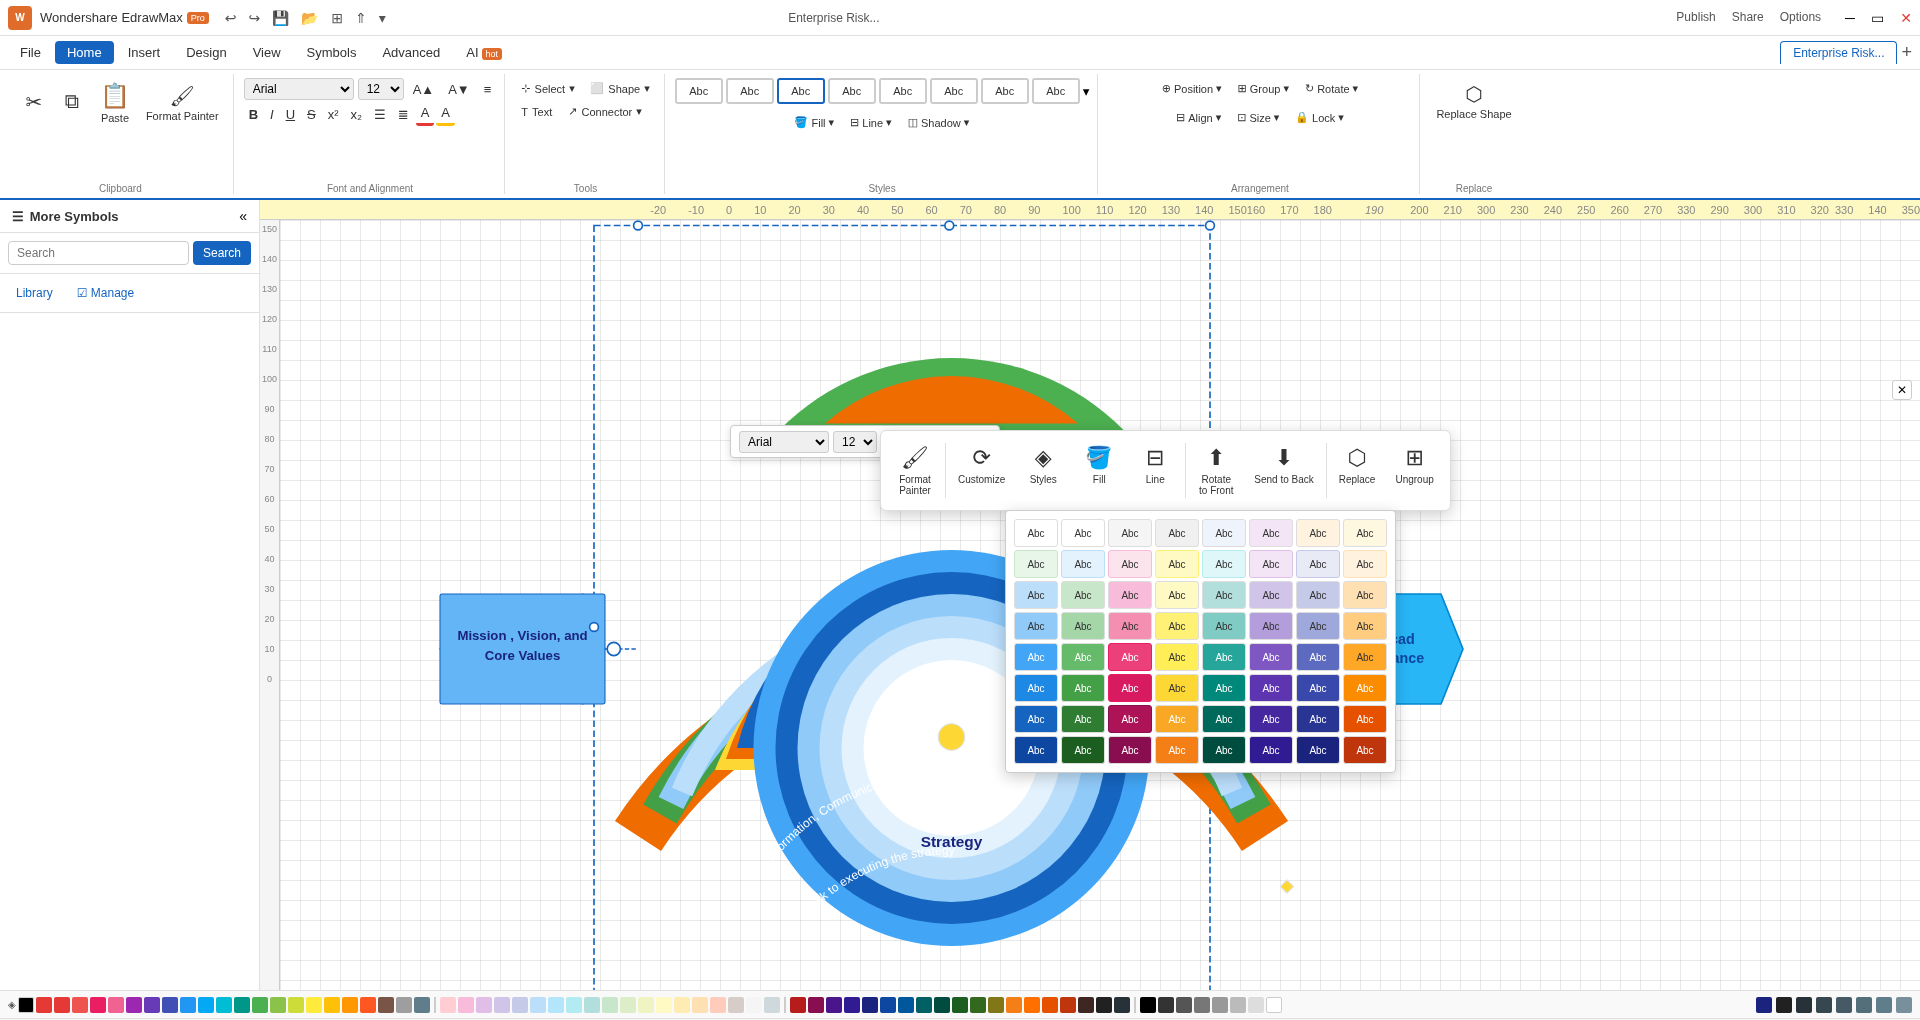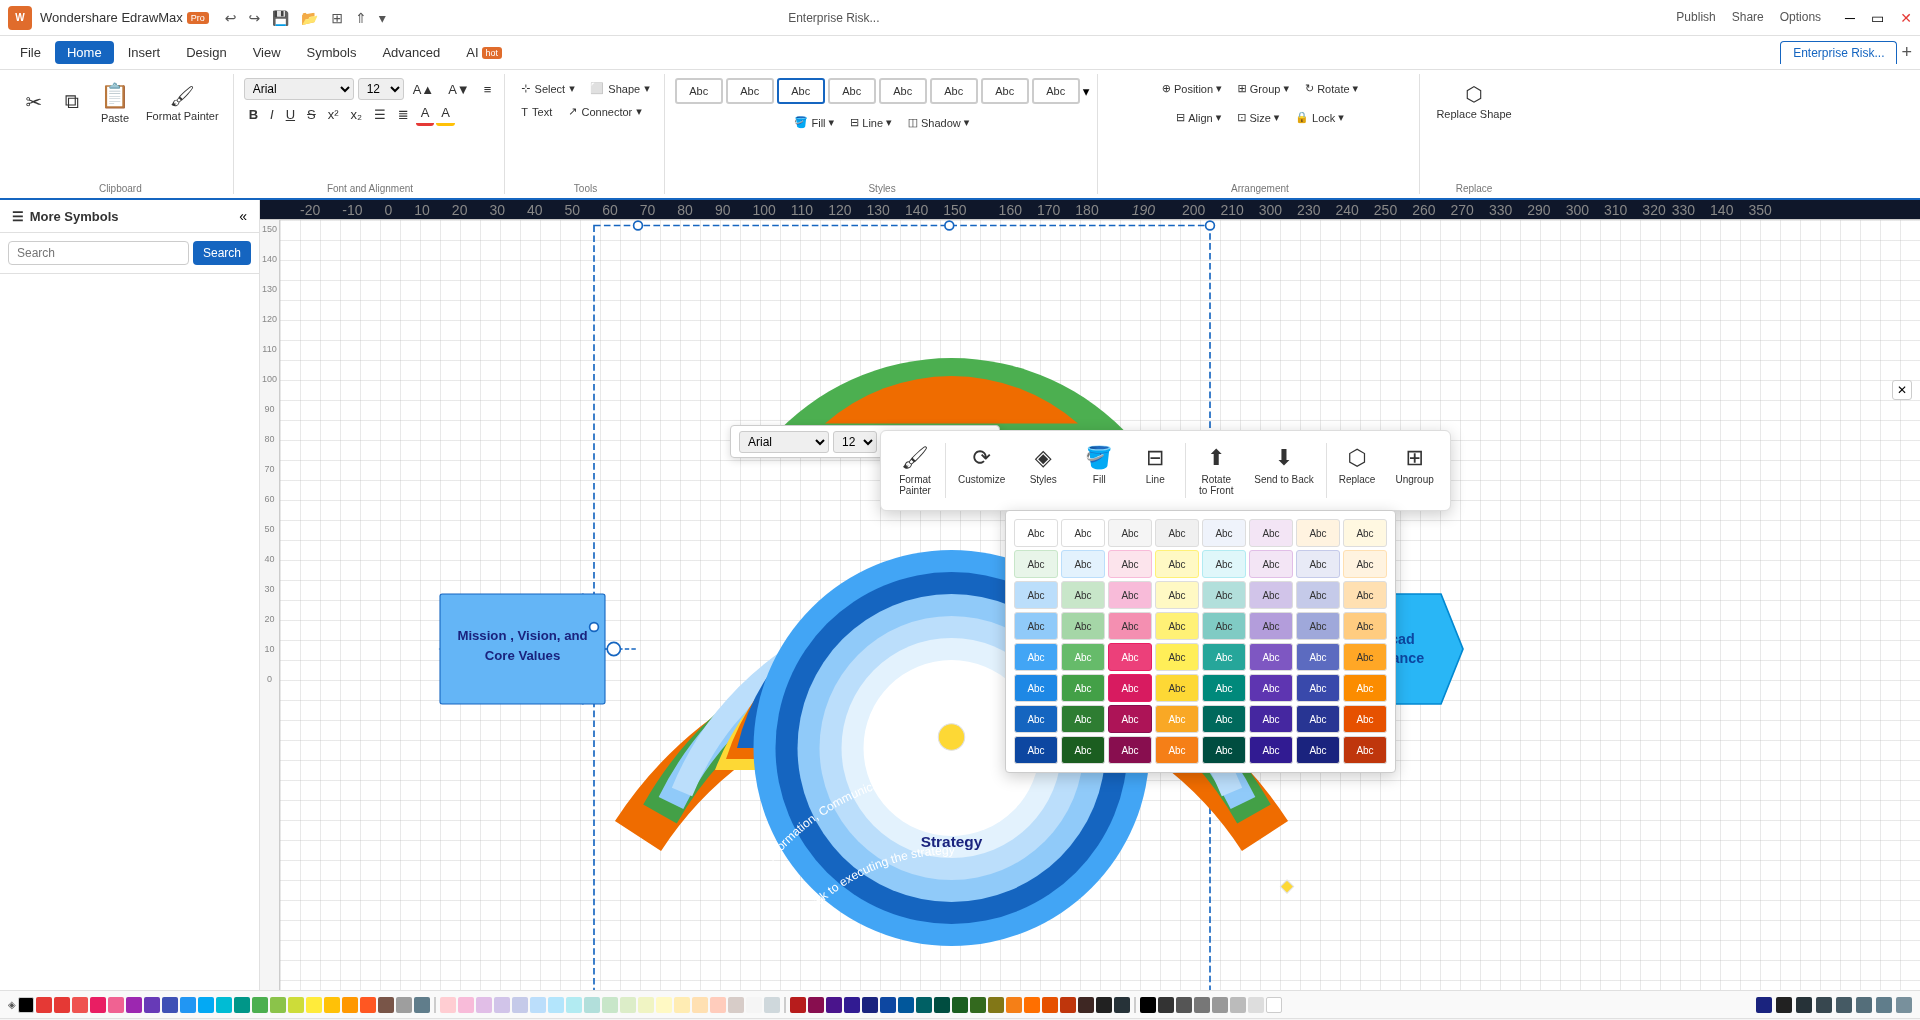--- a/index.html
+++ b/index.html
@@ -170,28 +170,29 @@
 
     
     #canvas-area {
       flex: 1;
       background: #e8e8e8;
       position: relative;
       overflow: hidden;
     }
     #ruler-top {
       height: 20px;
-      background: #0f172a;
+      background: #fef9c3;
       border-bottom: 1px solid #ccc;
       display: flex;
       align-items: center;
       padding-left: 20px;
-      font-size: 14px;
+      font-size: 11px;
       color: #888;
       overflow: hidden;
+      justify-content: flex-end;
     }
     #ruler-left {
       width: 20px;
       background: #f5f5f5;
       border-right: 1px solid #ccc;
       position: absolute;
       top: 20px;
       left: 0;
       bottom: 0;
     }
@@ -364,21 +365,21 @@
 </div>
 
 <div id="menubar">
   <div class="menu-item">File</div>
   <div class="menu-item active">Home</div>
   <div class="menu-item">Insert</div>
   <div class="menu-item">Design</div>
   <div class="menu-item">View</div>
   <div class="menu-item">Symbols</div>
   <div class="menu-item">Advanced</div>
-  <div class="menu-item" style="display:flex;align-items:center;gap:3px;">
+  <div class="menu-item" style="display:flex;align-items:flex-end;gap:3px;">
     AI <span style="background:#e06c2c;color:white;font-size:9px;padding:1px 4px;border-radius:3px;">hot</span>
   </div>
 
   <div style="margin-left:auto;display:flex;align-items:center;gap:4px;">
     <span style="background:#fff;border:1px solid #1565c0;border-bottom:none;padding:4px 12px;border-radius:4px 4px 0 0;font-size:12px;color:#1565c0;cursor:pointer;">Enterprise Risk...</span>
     <span style="font-size:18px;cursor:pointer;color:#555;">+</span>
   </div>
 </div>
 
 <div id="ribbon">
@@ -555,20 +556,27 @@
         <span>More Symbols</span>
       </div>
       <div style="display:flex;gap:4px;">
         <button style="background:none;border:none;cursor:pointer;font-size:14px;">«</button>
       </div>
     </div>
     <div id="search-bar">
       <input type="text" placeholder="Search" style="">
       <button>Search</button>
     </div>
+    <div id="sidebar-nav">
+      <div class="sidebar-nav-item">Library</div>
+      <div class="sidebar-nav-item">
+        <span>☑</span>
+        <span>Manage</span>
+      </div>
+    </div>
   </div>
 
   <div id="canvas-area">
 
     <div id="ruler-top">
       <span style="width:20px;display:inline-block;"></span>
       <span>-20</span>
         <span style="margin-left:22px;">-10</span>
         <span style="margin-left:22px;">0</span>
         <span style="margin-left:22px;">10</span>
@@ -579,21 +587,21 @@
         <span style="margin-left:22px;">60</span>
         <span style="margin-left:22px;">70</span>
         <span style="margin-left:22px;">80</span>
         <span style="margin-left:22px;">90</span>
         <span style="margin-left:22px;">100</span>
         <span style="margin-left:15px;">110</span>
         <span style="margin-left:15px;">120</span>
         <span style="margin-left:15px;">130</span>
         <span style="margin-left:15px;">140</span>
         <span style="margin-left:15px;">150</span>
-        <span style="margin-left:32px;">160</span>
+        <span style="margin-left:0;">160</span>
         <span style="margin-left:15px;">170</span>
         <span style="margin-left:15px;">180</span>
         <span style="margin-left:33px;font-style:italic;">190</span>
         <span style="margin-left:27px;">200</span>
         <span style="margin-left:15px;">210</span>
         <span style="margin-left:15px;">300</span>
         <span style="margin-left:15px;">230</span>
         <span style="margin-left:15px;">240</span>
         <span style="margin-left:15px;">250</span>
         <span style="margin-left:15px;">260</span>

